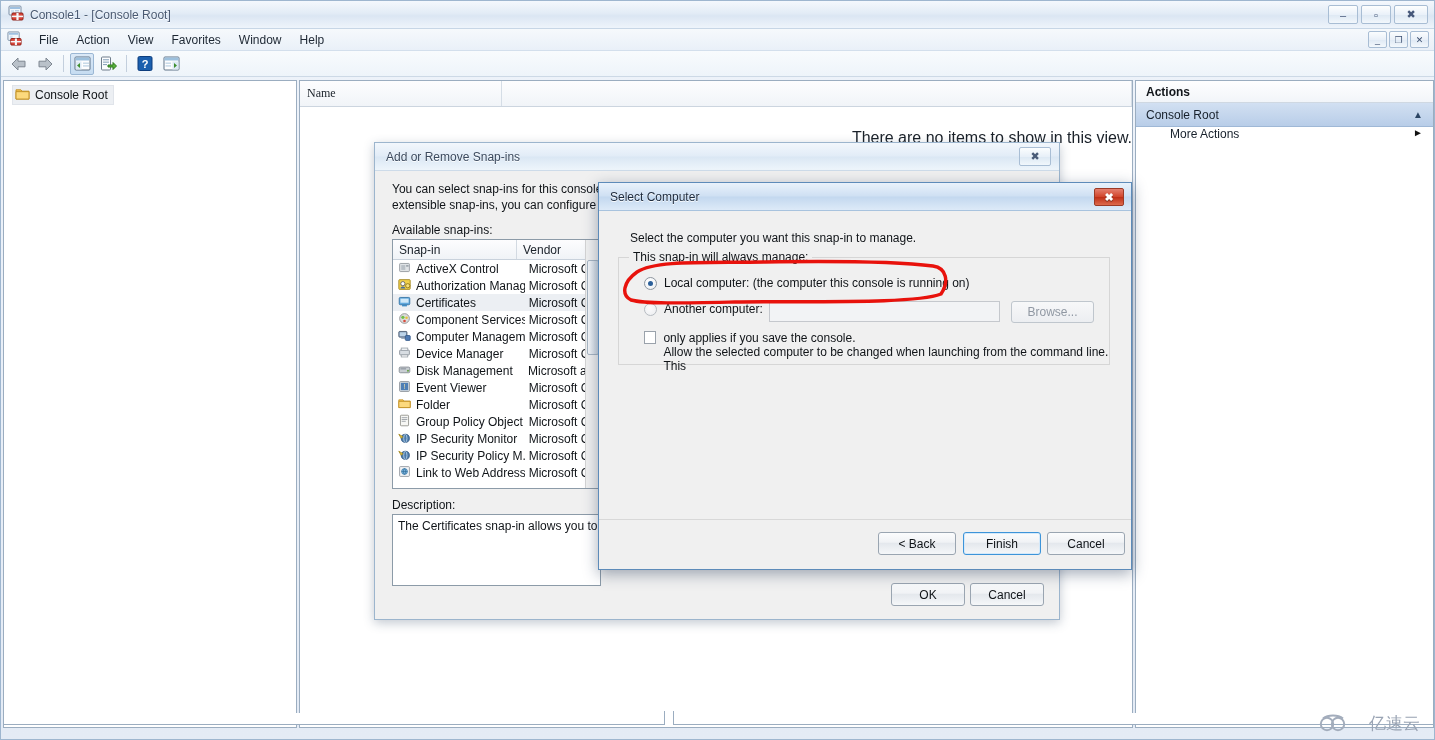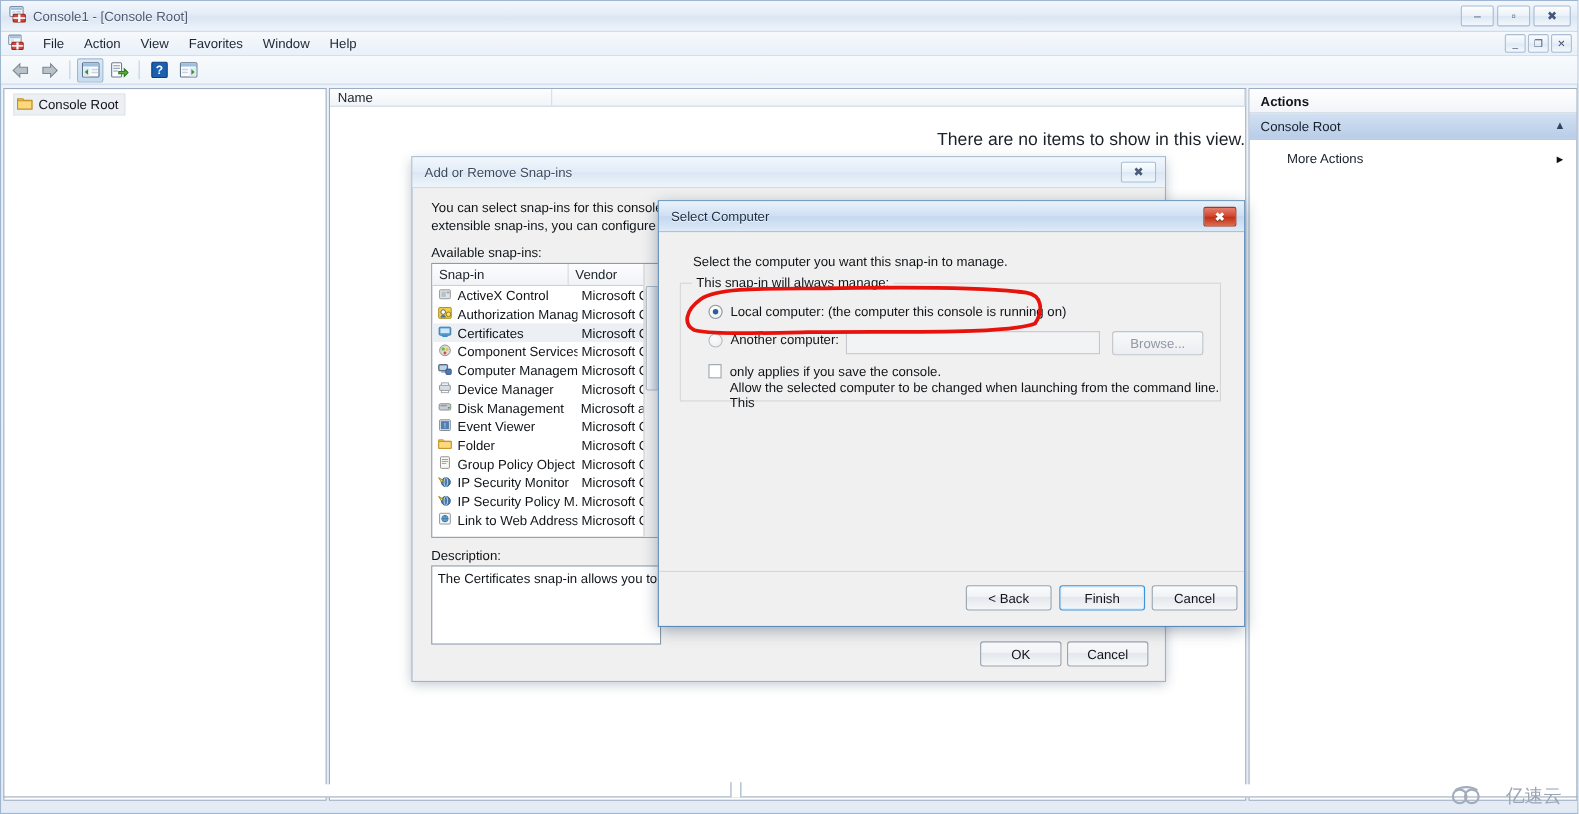--- a/index.html
+++ b/index.html
@@ -80,23 +80,24 @@
     display:flex; align-items:center; gap:5px;
     margin:4px 0 0 8px; padding:1px 5px 1px 2px;
     width:max-content; background:#eceff3; border:1px solid #e0e4ea;
     font-size:12px; color:#101418;
   }
   .pane-main {
     position:absolute; left:298px; top:79px; width:834px; height:648px;
     background:#fff; border:1px solid #9badc0;
   }
   .colhdr {
-    display:flex; height:16px;
+    display:flex; height:26px;
     background: linear-gradient(180deg,#fdfdfe 0%, #f1f4f8 100%);
     border-bottom:1px solid #ccd5df;
+    font-family:Liberation Serif, serif;
   }
   .colhdr .c {
     display:flex; align-items:center; padding-left:7px;
     border-right:1px solid #d5dde6; font-size:12px; color:#1a2129;
   }
   .emptymsg { text-align:right; margin-top:22px; font-size:16px; color:#1a2129; }
 
   .pane-actions {
     position:absolute; left:1134px; top:79px; width:299px; height:648px;
     background:#fff; border:1px solid #9badc0;
@@ -107,21 +108,21 @@
     background: linear-gradient(180deg,#fefeff 0%, #f2f5f9 100%);
     border-bottom:1px solid #cfd8e2;
   }
   .act-group {
     height:24px; display:flex; align-items:center; padding:0 10px;
     background: linear-gradient(180deg,#d2e0f2 0%, #b8cde8 100%);
     border-bottom:1px solid #9fb8d6; font-size:12px; color:#17202b;
     justify-content:space-between;
   }
   .act-item {
-    height:24px; display:flex; align-items:flex-end; padding:0 10px 0 34px;
+    height:24px; display:flex; align-items:flex-start; padding:0 10px 0 34px;
     font-size:12px; color:#17202b; justify-content:space-between;
   }
 
   .statusbar {
     position:absolute; left:2px; bottom:14px; width:1431px; height:12px;
     background:#fff; border:1px solid #9badc0; border-top:none;
   }
   .sb-split { position:absolute; left:660px; top:-2px; width:10px; height:14px;
     background:#fff; border-left:1px solid #9badc0; border-right:1px solid #9badc0; }
 

